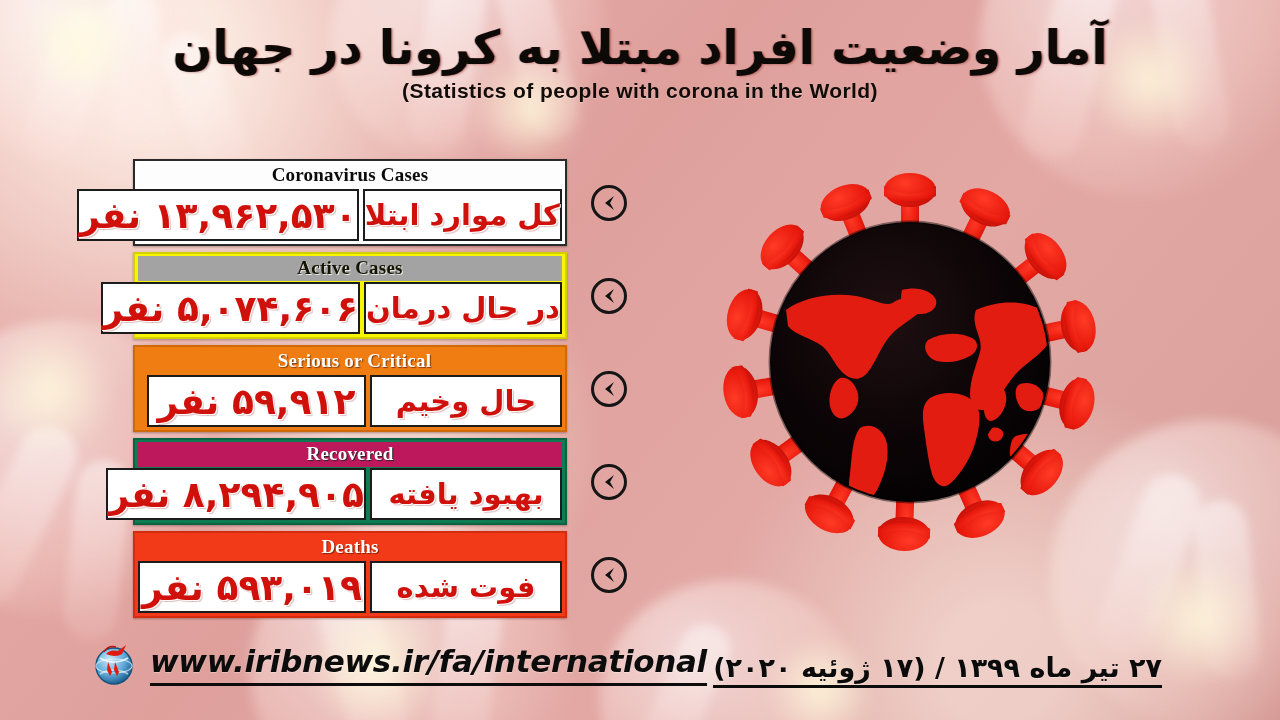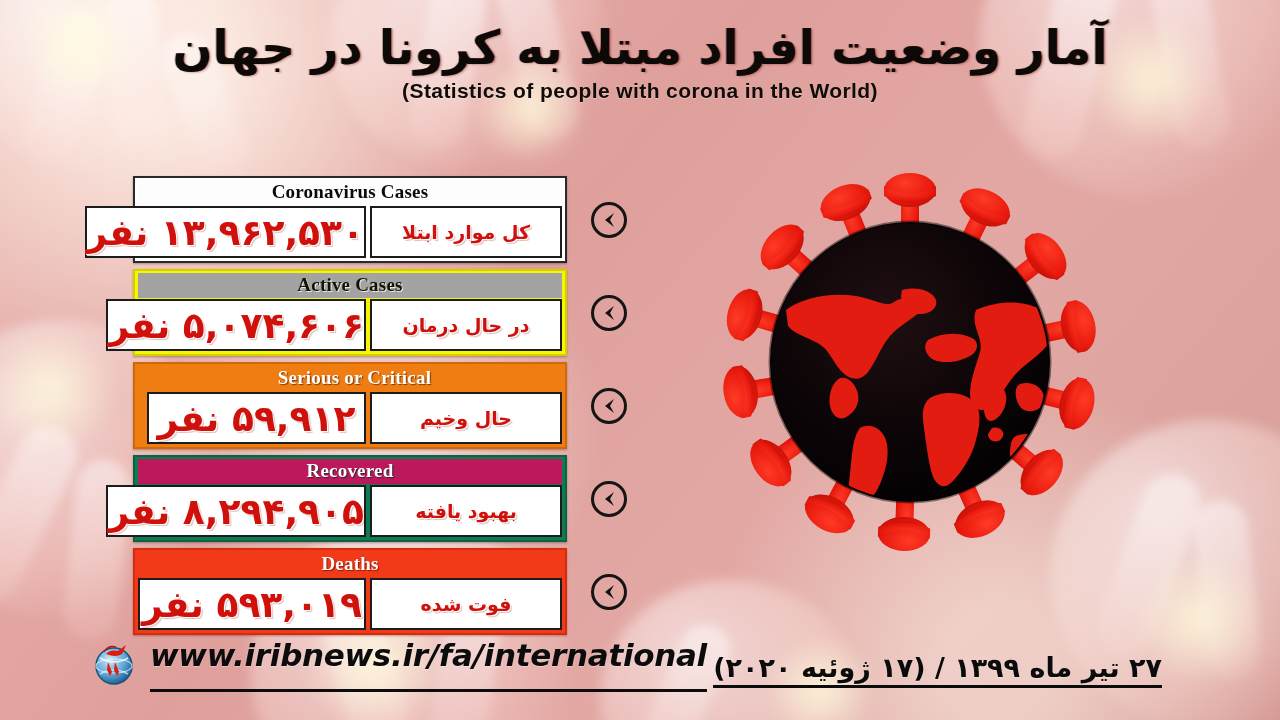--- a/index.html
+++ b/index.html
@@ -70,21 +70,21 @@
     font-size:21px;
     font-weight:600;
     color:#120c08;
     letter-spacing:.4px;
     text-shadow:0 1px 1px rgba(255,255,255,.30);
   }
 
   
   .stats{
     position:absolute;
-    left:133px; top:176px;
+    left:133px; top:159px;
     width:434px;
     z-index:6;
   }
   .stat-row{
     position:relative;
     margin-bottom:6px;
   }
   .card{
     border:2px solid #3a3a3a;
     padding:2px 3px 3px 3px;
@@ -116,21 +116,21 @@
     font-family:"DejaVu Sans", sans-serif;
     font-weight:bold;
     font-size:28px;
     color:#d0110b;
     letter-spacing:0px;
     white-space:nowrap;
     text-shadow:
       1px 1px 0 rgba(255,255,255,.9),
       2px 2px 1px rgba(120,10,10,.25);
   }
-  .cell-label{ flex:0 0 192px; font-size:19px; }
+  .cell-label{ flex:0 0 192px; font-size:29px; }
   .cell-value{ flex:1 1 auto;  font-size:36px; }
 
   
   .h-white { background:#fdfdfd; color:#0b0b0b; }
   .h-yellow{ background:#a3a3a3; color:#141400; text-shadow:1px 1px 0 rgba(255,255,255,.75); }
   .h-orange{ background:#f07d12; color:#ffffff; text-shadow:1px 1px 1px rgba(90,35,0,.75); }
   .h-green { background:#be185d; color:#ffffff; text-shadow:1px 1px 1px rgba(0,40,20,.8); }
   .h-red   { background:#f33a18; color:#ffffff; text-shadow:1px 1px 1px rgba(110,20,0,.8); }
 
   .b-white { background:#ffffff; border-color:#2a2a2a; }
@@ -169,21 +169,21 @@
     z-index:6;
   }
   .url-text{
     font-family:"DejaVu Sans", sans-serif;
     font-style:italic;
     font-weight:bold;
     font-size:31px;
     color:#0c0c0c;
     letter-spacing:-.3px;
     border-bottom:3px solid #0c0c0c;
-    padding-bottom:16px;
+    padding-bottom:4px;
     text-shadow:0 1px 1px rgba(255,255,255,.35);
   }
   .footer-date{
     position:absolute;
     right:118px; bottom:32px;
     direction:rtl;
     font-family:"DejaVu Sans", sans-serif;
     font-weight:bold;
     font-size:27px;
     color:#0b0b0b;

